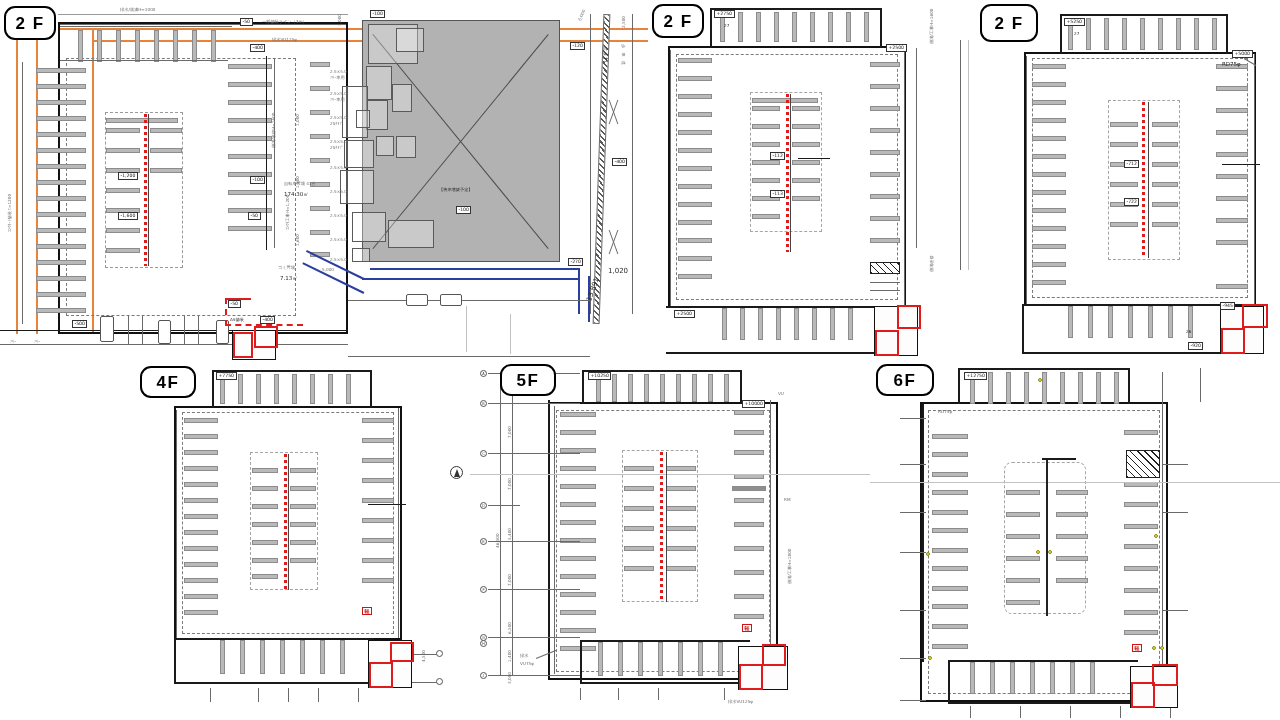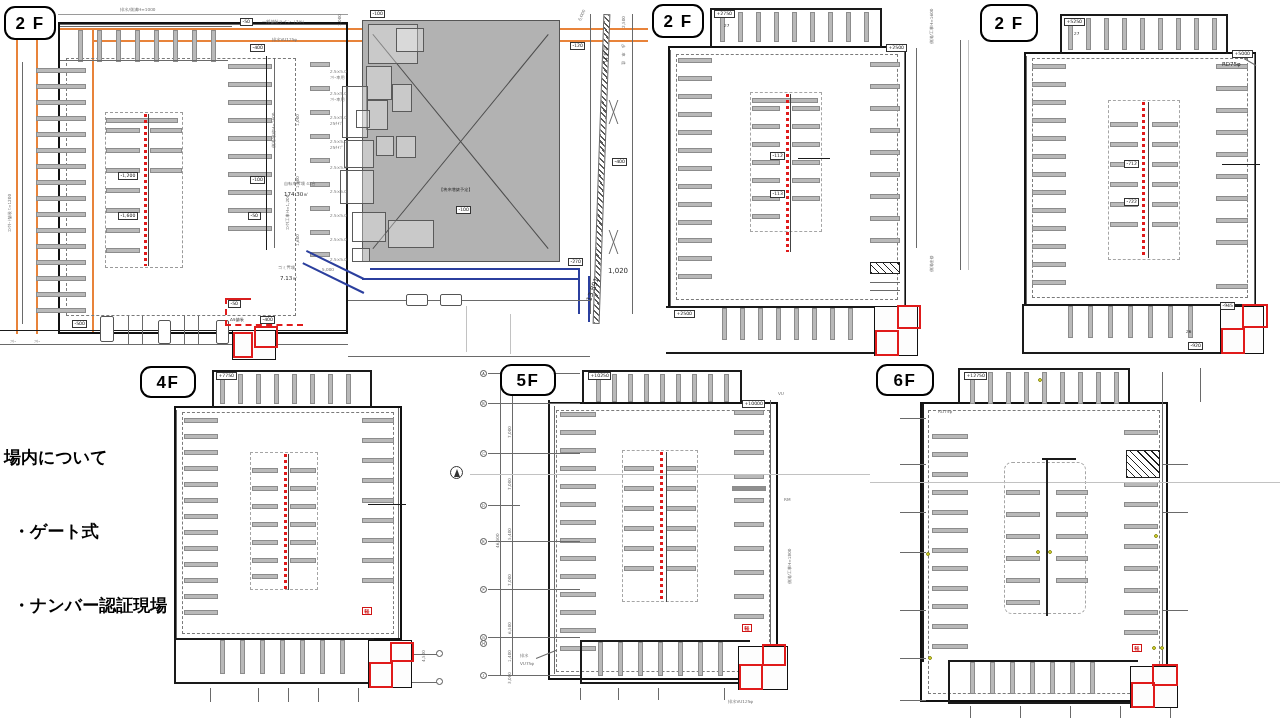--- a/index.html
+++ b/index.html
@@ -214,25 +214,20 @@
       #5a5a5a 0 1.5px, #ffffff 1.5px 4px);
     border: 0.6px solid #666;
     z-index: 7;
   }
 </style>
 </head>
 <body>
 
 <div id="sheet">
 
-  <div id="note">
-    <span class="note-line">場内について</span>
-    <span class="note-line indent">・ゲート式</span>
-    <span class="note-line indent">・ナンバー認証現場</span>
-  </div>
 
   <div class="plan" style="left:0px; top:0px; width:648px; height:362px;">
 
     <div class="ln light" style="left:58px; top:14px; width:290px; height:0.7px;"></div>
     <div class="dim xs gray" style="left:120px; top:8px;">排水/側溝H=1000</div>
     <div class="ln thin" style="left:58px; top:24px; width:290px; height:0.8px;"></div>
 
     <div class="ln orange" style="left:58px; top:28px; width:600px; height:1.6px;"></div>
     <div class="ln orange" style="left:92px; top:40px; width:566px; height:1.6px;"></div>
     <div class="ln orange" style="left:16px; top:28px; width:1.6px; height:306px;"></div>

